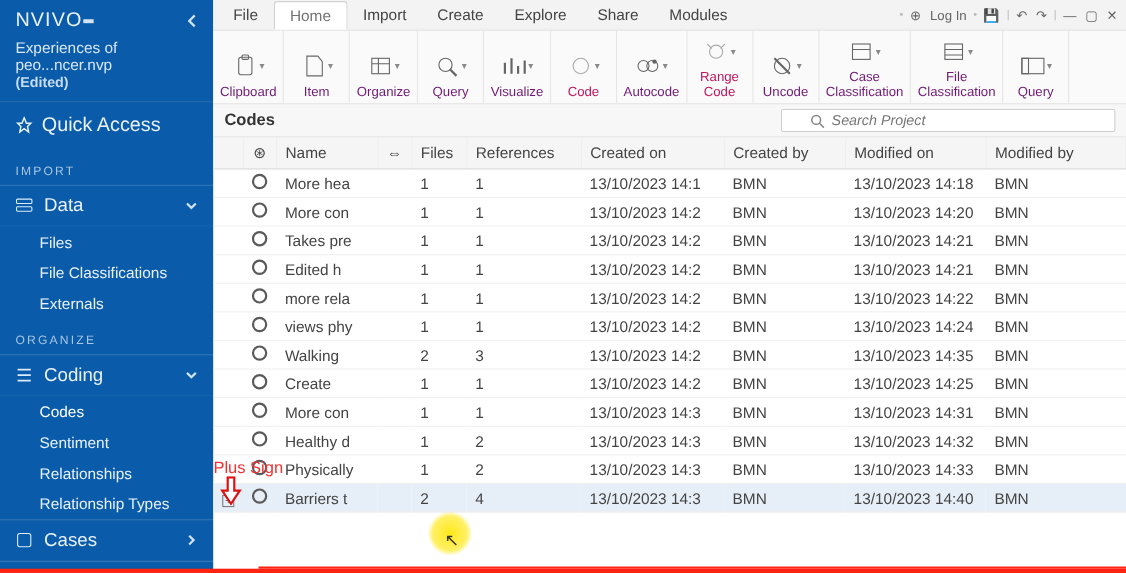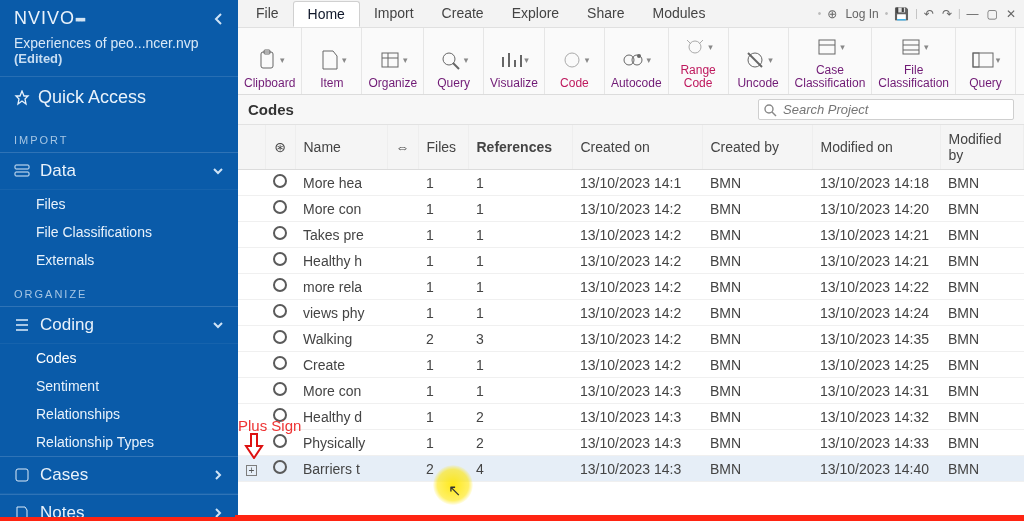--- a/index.html
+++ b/index.html
@@ -1,65 +1,65 @@
 <!DOCTYPE html>
 <html><head>
 <meta charset="utf-8">
 <style>
   * { box-sizing: border-box; margin: 0; padding: 0; font-family: "Segoe UI", Arial, sans-serif; }
   html, body { width: 1024px; height: 521px; overflow: hidden; background: #eee; }
   .app { display: flex; width: 100%; height: 100%; }
 
   
-  .sidebar { width: 238px; background: #075eac; background: linear-gradient(#0a5ba9, #0a5ba9); color: #e9f2fb; display: flex; flex-direction: column; font-size: 14px; }
+  .sidebar { width: 194px; background: #075eac; background: linear-gradient(#0a5ba9, #0a5ba9); color: #e9f2fb; display: flex; flex-direction: column; font-size: 14px; }
   .brand { padding: 8px 14px 4px 14px; display: flex; align-items: center; justify-content: space-between; }
   .brand-title { font-size: 18px; letter-spacing: 1px; font-weight: 400; }
   .brand-dots { letter-spacing: -2px; font-size: 14px; opacity: .9; }
   .project { padding: 2px 14px 10px 14px; font-size: 14px; color: #d8e8f7; }
   .project .sub { font-size: 13px; color: #c7ddf2; font-weight: bold; }
   .qa { padding: 10px 14px 12px 14px; font-size: 18px; display: flex; align-items: center; gap: 8px; border-top: 1px solid rgba(255,255,255,.12); }
   .sect-label { padding: 14px 14px 6px 14px; font-size: 11px; letter-spacing: 2px; color: #a6c6e4; }
   .nav-group-head { padding: 8px 14px; display: flex; align-items: center; justify-content: space-between; border-top: 1px solid rgba(255,255,255,.15); border-bottom: 1px solid rgba(255,255,255,.05); font-size: 17px; cursor: pointer; }
   .nav-group-head .left { display: flex; align-items: center; gap: 10px; }
   .nav-sub { padding: 6px 14px 6px 36px; font-size: 14px; cursor: pointer; }
   .nav-sub.active { color: #ffffff; font-weight: 500; }
   .chev svg, .qa svg, .nav-group-head svg { display: block; }
 
   
   .main { flex: 1; display: flex; flex-direction: column; background: #fff; min-width: 0; }
 
   .menubar { display: flex; align-items: center; background: #f3f3f3; border-bottom: 1px solid #e0e0e0; height: 28px; padding: 0 4px; font-size: 14px; color: #444; }
   .menubar .mtab { padding: 4px 14px; cursor: pointer; }
-  .menubar .mtab.active { background: #fff; border: 1px solid #d0d0d0; border-bottom: 1px solid #fff; border-radius: 3px 3px 0 0; color: #0f172a; }
+  .menubar .mtab.active { background: #fff; border: 1px solid #d0d0d0; border-bottom: 1px solid #fff; border-radius: 3px 3px 0 0; color: #737373; }
   .menubar .spacer { flex: 1; }
   .menubar .rbtn { padding: 2px 4px; color: #666; font-size: 12px; cursor: pointer; }
   .menubar .rsep { color: #bbb; padding: 0 2px; font-size: 10px; }
 
   .ribbon { display: flex; background: #fafafa; border-bottom: 1px solid #dcdcdc; }
   .rgrp { display: flex; flex-direction: column; align-items: center; justify-content: flex-end; padding: 4px 6px 4px 6px; border-right: 1px solid #e6e6e6; min-width: 60px; cursor: pointer; }
   .rgrp.disabled { color: #9c9c9c; }
   .rgrp .ico { height: 30px; display: flex; align-items: center; justify-content: center; color: #555; }
   .rgrp .cap { font-size: 12px; color: #701a75; text-align: center; line-height: 1.1; padding-top: 2px; white-space: pre-line; }
   .rgrp.disabled .cap { color: #be185d; }
 
   .list-head { display: flex; align-items: center; justify-content: space-between; padding: 4px 10px; background: #f7f7f7; border-bottom: 1px solid #e2e2e2; }
   .list-head h3 { font-size: 15px; font-weight: 600; color: #333; }
-  .search { display: flex; align-items: center; gap: 6px; border: 1px solid #cfcfcf; background: #fff; padding: 2px 4px; border-radius: 2px; width: 256px; }
+  .search { display: flex; align-items: center; gap: 6px; border: 1px solid #cfcfcf; background: #fff; padding: 2px 25px; border-radius: 2px; width: 304px; }
   .search input { border: none; outline: none; flex: 1; font-size: 13px; font-style: italic; color: #7a7a7a; }
 
   .tbl { flex: 1; overflow: auto; font-size: 14px; color: #444; position: relative; }
   table { border-collapse: collapse; width: 100%; }
   th { text-align: left; font-weight: 400; color: #444; background: #f5f5f5; padding: 6px 8px; border-bottom: 1px solid #dcdcdc; border-right: 1px solid #eee; font-size: 14px; }
   td { padding: 4px 8px; border-bottom: 1px solid #f0f0f0; }
   .col-exp { width: 22px; text-align: center; color: #888; }
   .col-ico { width: 22px; text-align: center; }
   .col-name { width: 92px; }
   .col-link { width: 28px; }
   .col-files { width: 50px; }
-  .col-refs { width: 104px; font-weight: bold; }
+  .col-refs { width: 104px; }
   .col-created { width: 130px; }
   .col-createdby { width: 110px; }
   .col-modon { width: 128px; }
   .col-modby { width: auto; }
   tbody tr.sel td { background: #e6eef7; }
   .node { width: 14px; height: 14px; border: 2px solid #5a5a5a; border-radius: 50%; display: inline-block; }
   .plus { display: inline-block; width: 11px; height: 11px; border: 1px solid #7d7d7d; font-size: 10px; line-height: 9px; text-align: center; color: #555; }
 
   
   .anno-plus { position: absolute; left: 0px; top: 292px; color: #e33; font-size: 15px; font-weight: 500; pointer-events: none; }
@@ -376,21 +376,21 @@
               <td>1</td>
               <td>1</td>
               <td>13/10/2023 14:2</td>
               <td>BMN</td>
               <td>13/10/2023 14:21</td>
               <td>BMN</td>
             </tr>
             <tr>
               <td class="col-exp"></td>
               <td class="col-ico"><span class="node"></span></td>
-              <td>Healthy h</td>
+              <td>Edited h</td>
               <td></td>
               <td>1</td>
               <td>1</td>
               <td>13/10/2023 14:2</td>
               <td>BMN</td>
               <td>13/10/2023 14:21</td>
               <td>BMN</td>
             </tr>
             <tr>
               <td class="col-exp"></td>

